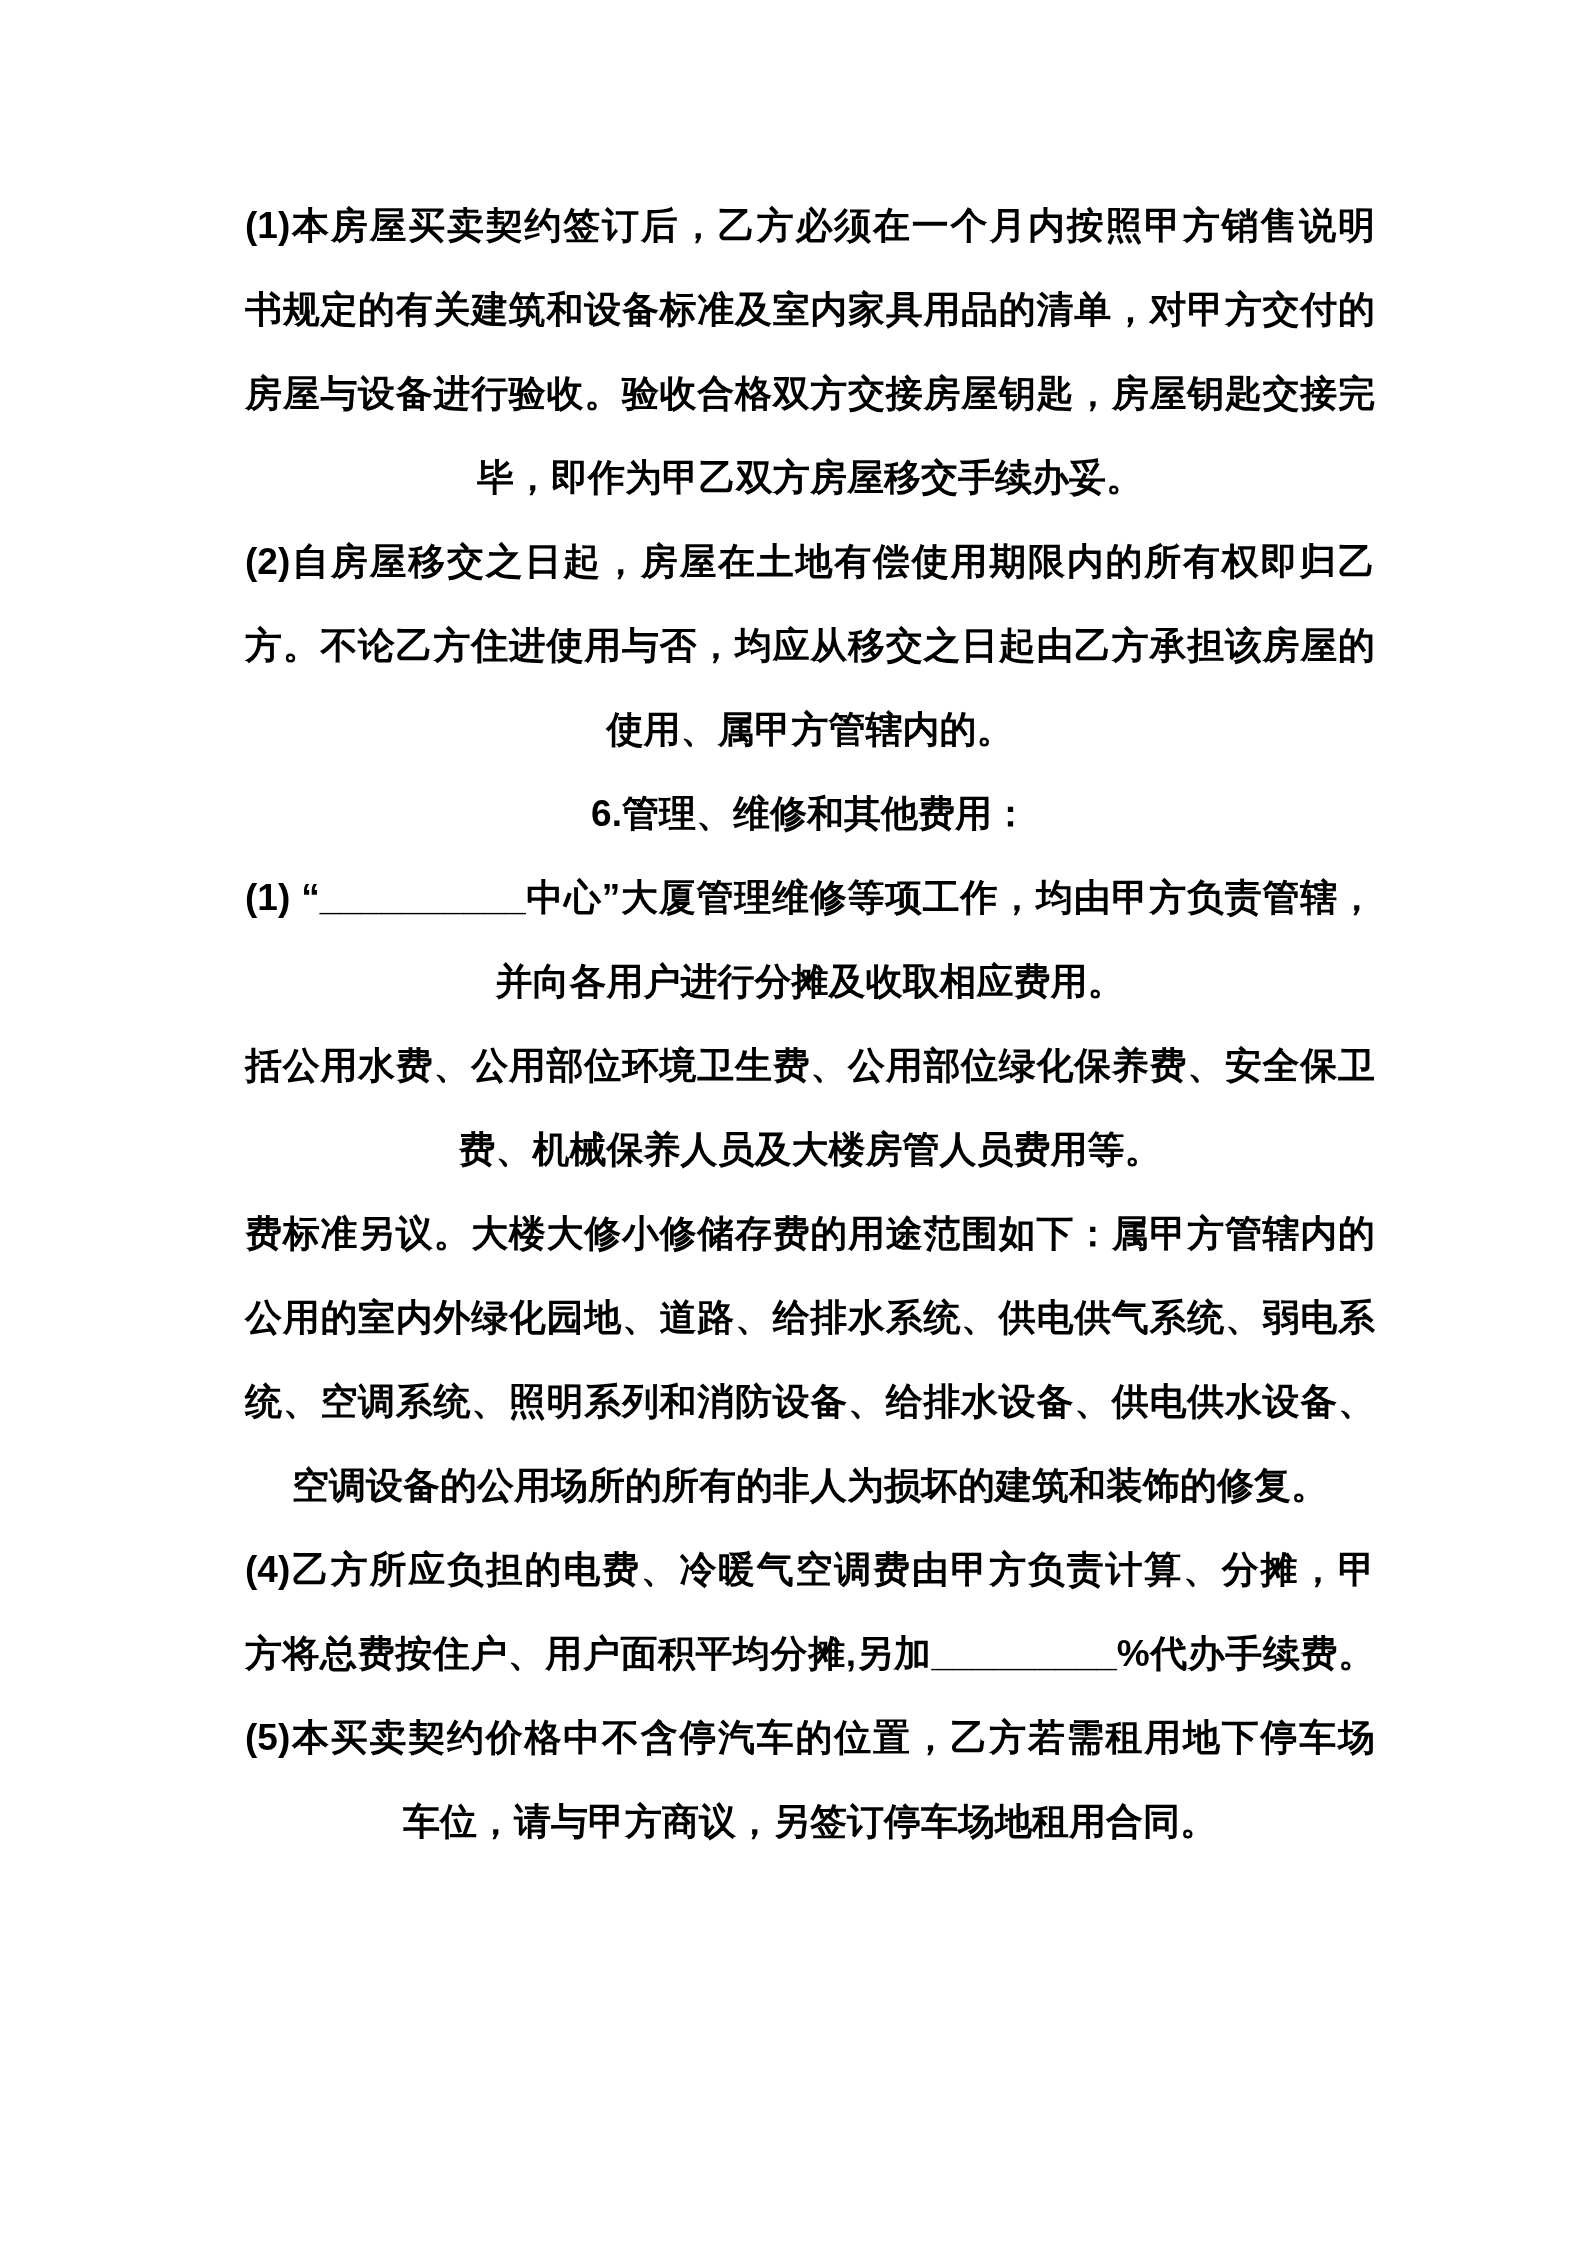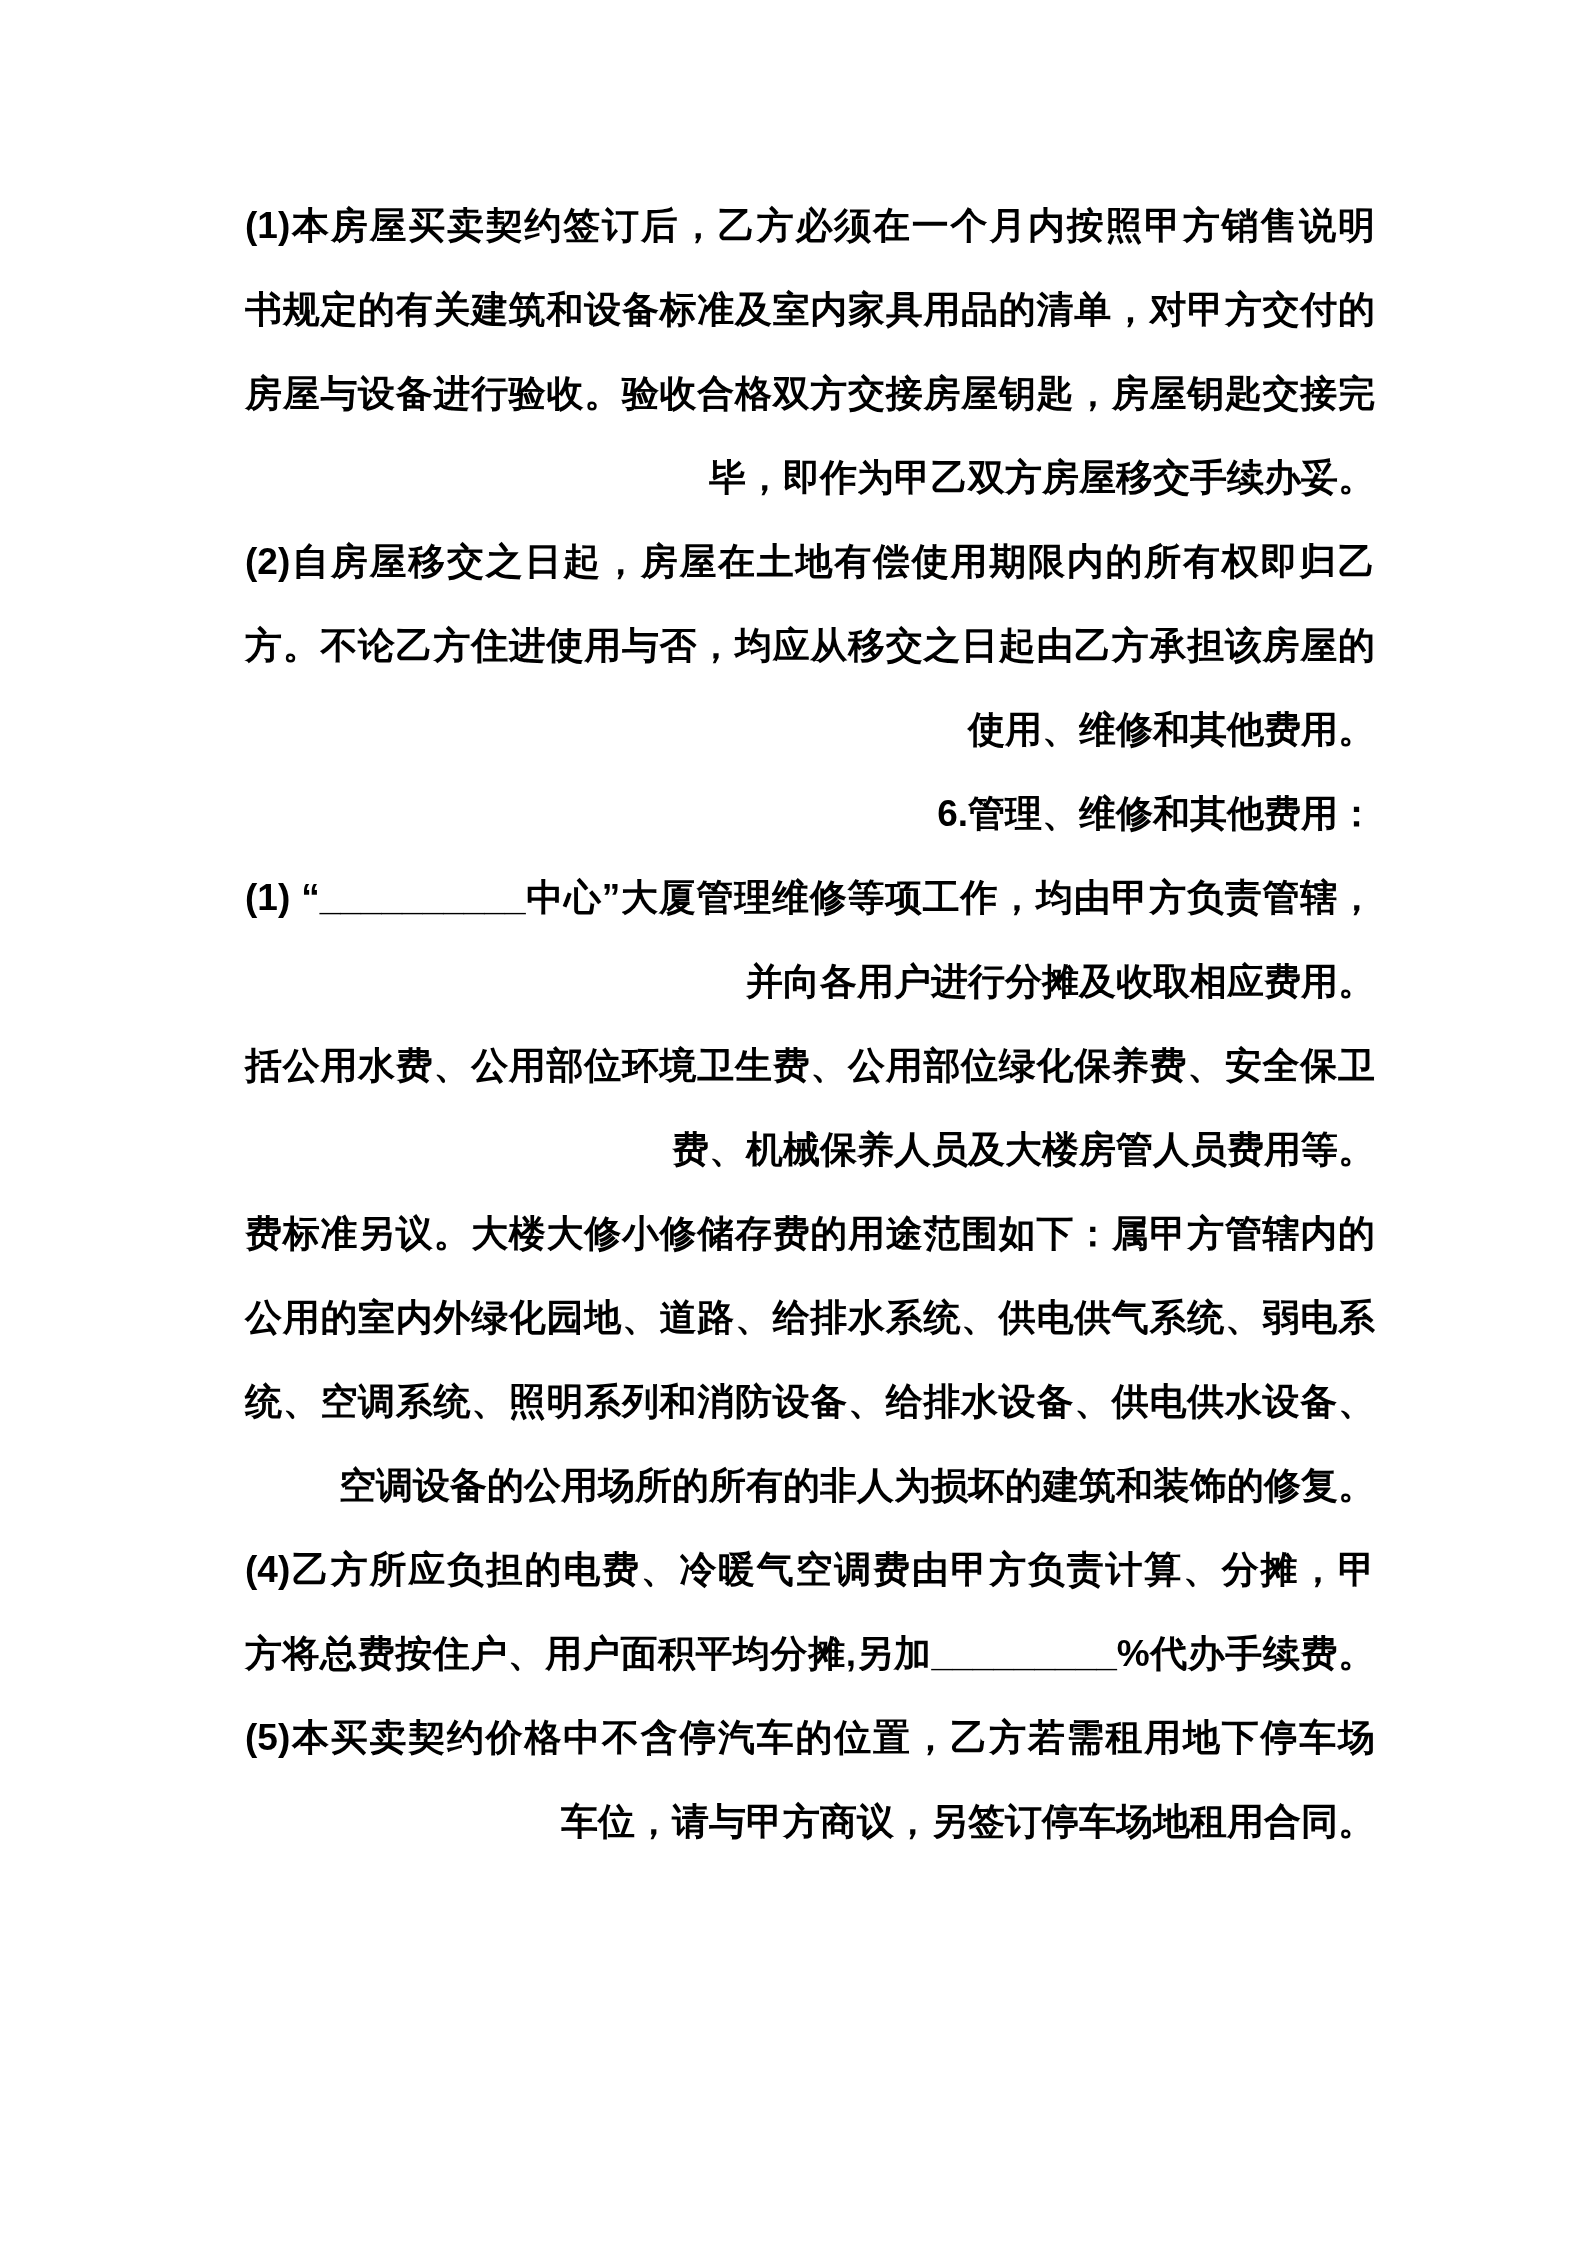--- a/index.html
+++ b/index.html
@@ -21,41 +21,41 @@
     left: 245px;
     top: 184px;
     width: 1130px;
   }
   .line {
     height: 84px;
     line-height: 84px;
     font-size: 37px;
     font-weight: 700;
     color: #000000;
-    text-align: right;
+    text-align: center;
     white-space: normal;
   }
   .line.full {
     text-align: justify;
     text-align-last: justify;
     text-justify: inter-character;
   }
 </style>
 </head>
 <body>
 
 <div class="page">
   <div class="doc-body">
       <div class="line full">(1)本房屋买卖契约签订后，乙方必须在一个月内按照甲方销售说明</div>
       <div class="line full">书规定的有关建筑和设备标准及室内家具用品的清单，对甲方交付的</div>
       <div class="line full">房屋与设备进行验收。验收合格双方交接房屋钥匙，房屋钥匙交接完</div>
       <div class="line">毕，即作为甲乙双方房屋移交手续办妥。</div>
       <div class="line full">(2)自房屋移交之日起，房屋在土地有偿使用期限内的所有权即归乙</div>
       <div class="line full">方。不论乙方住进使用与否，均应从移交之日起由乙方承担该房屋的</div>
-      <div class="line">使用、维修和其他费用。</div>
+      <div class="line">使用、属甲方管辖内的。</div>
       <div class="line">6.管理、维修和其他费用：</div>
       <div class="line full">(1) “__________中心”大厦管理维修等项工作，均由甲方负责管辖，</div>
       <div class="line">并向各用户进行分摊及收取相应费用。</div>
       <div class="line full">括公用水费、公用部位环境卫生费、公用部位绿化保养费、安全保卫</div>
       <div class="line">费、机械保养人员及大楼房管人员费用等。</div>
       <div class="line full">费标准另议。大楼大修小修储存费的用途范围如下：属甲方管辖内的</div>
       <div class="line full">公用的室内外绿化园地、道路、给排水系统、供电供气系统、弱电系</div>
       <div class="line full">统、空调系统、照明系列和消防设备、给排水设备、供电供水设备、</div>
       <div class="line">空调设备的公用场所的所有的非人为损坏的建筑和装饰的修复。</div>
       <div class="line full">(4)乙方所应负担的电费、冷暖气空调费由甲方负责计算、分摊，甲</div>

